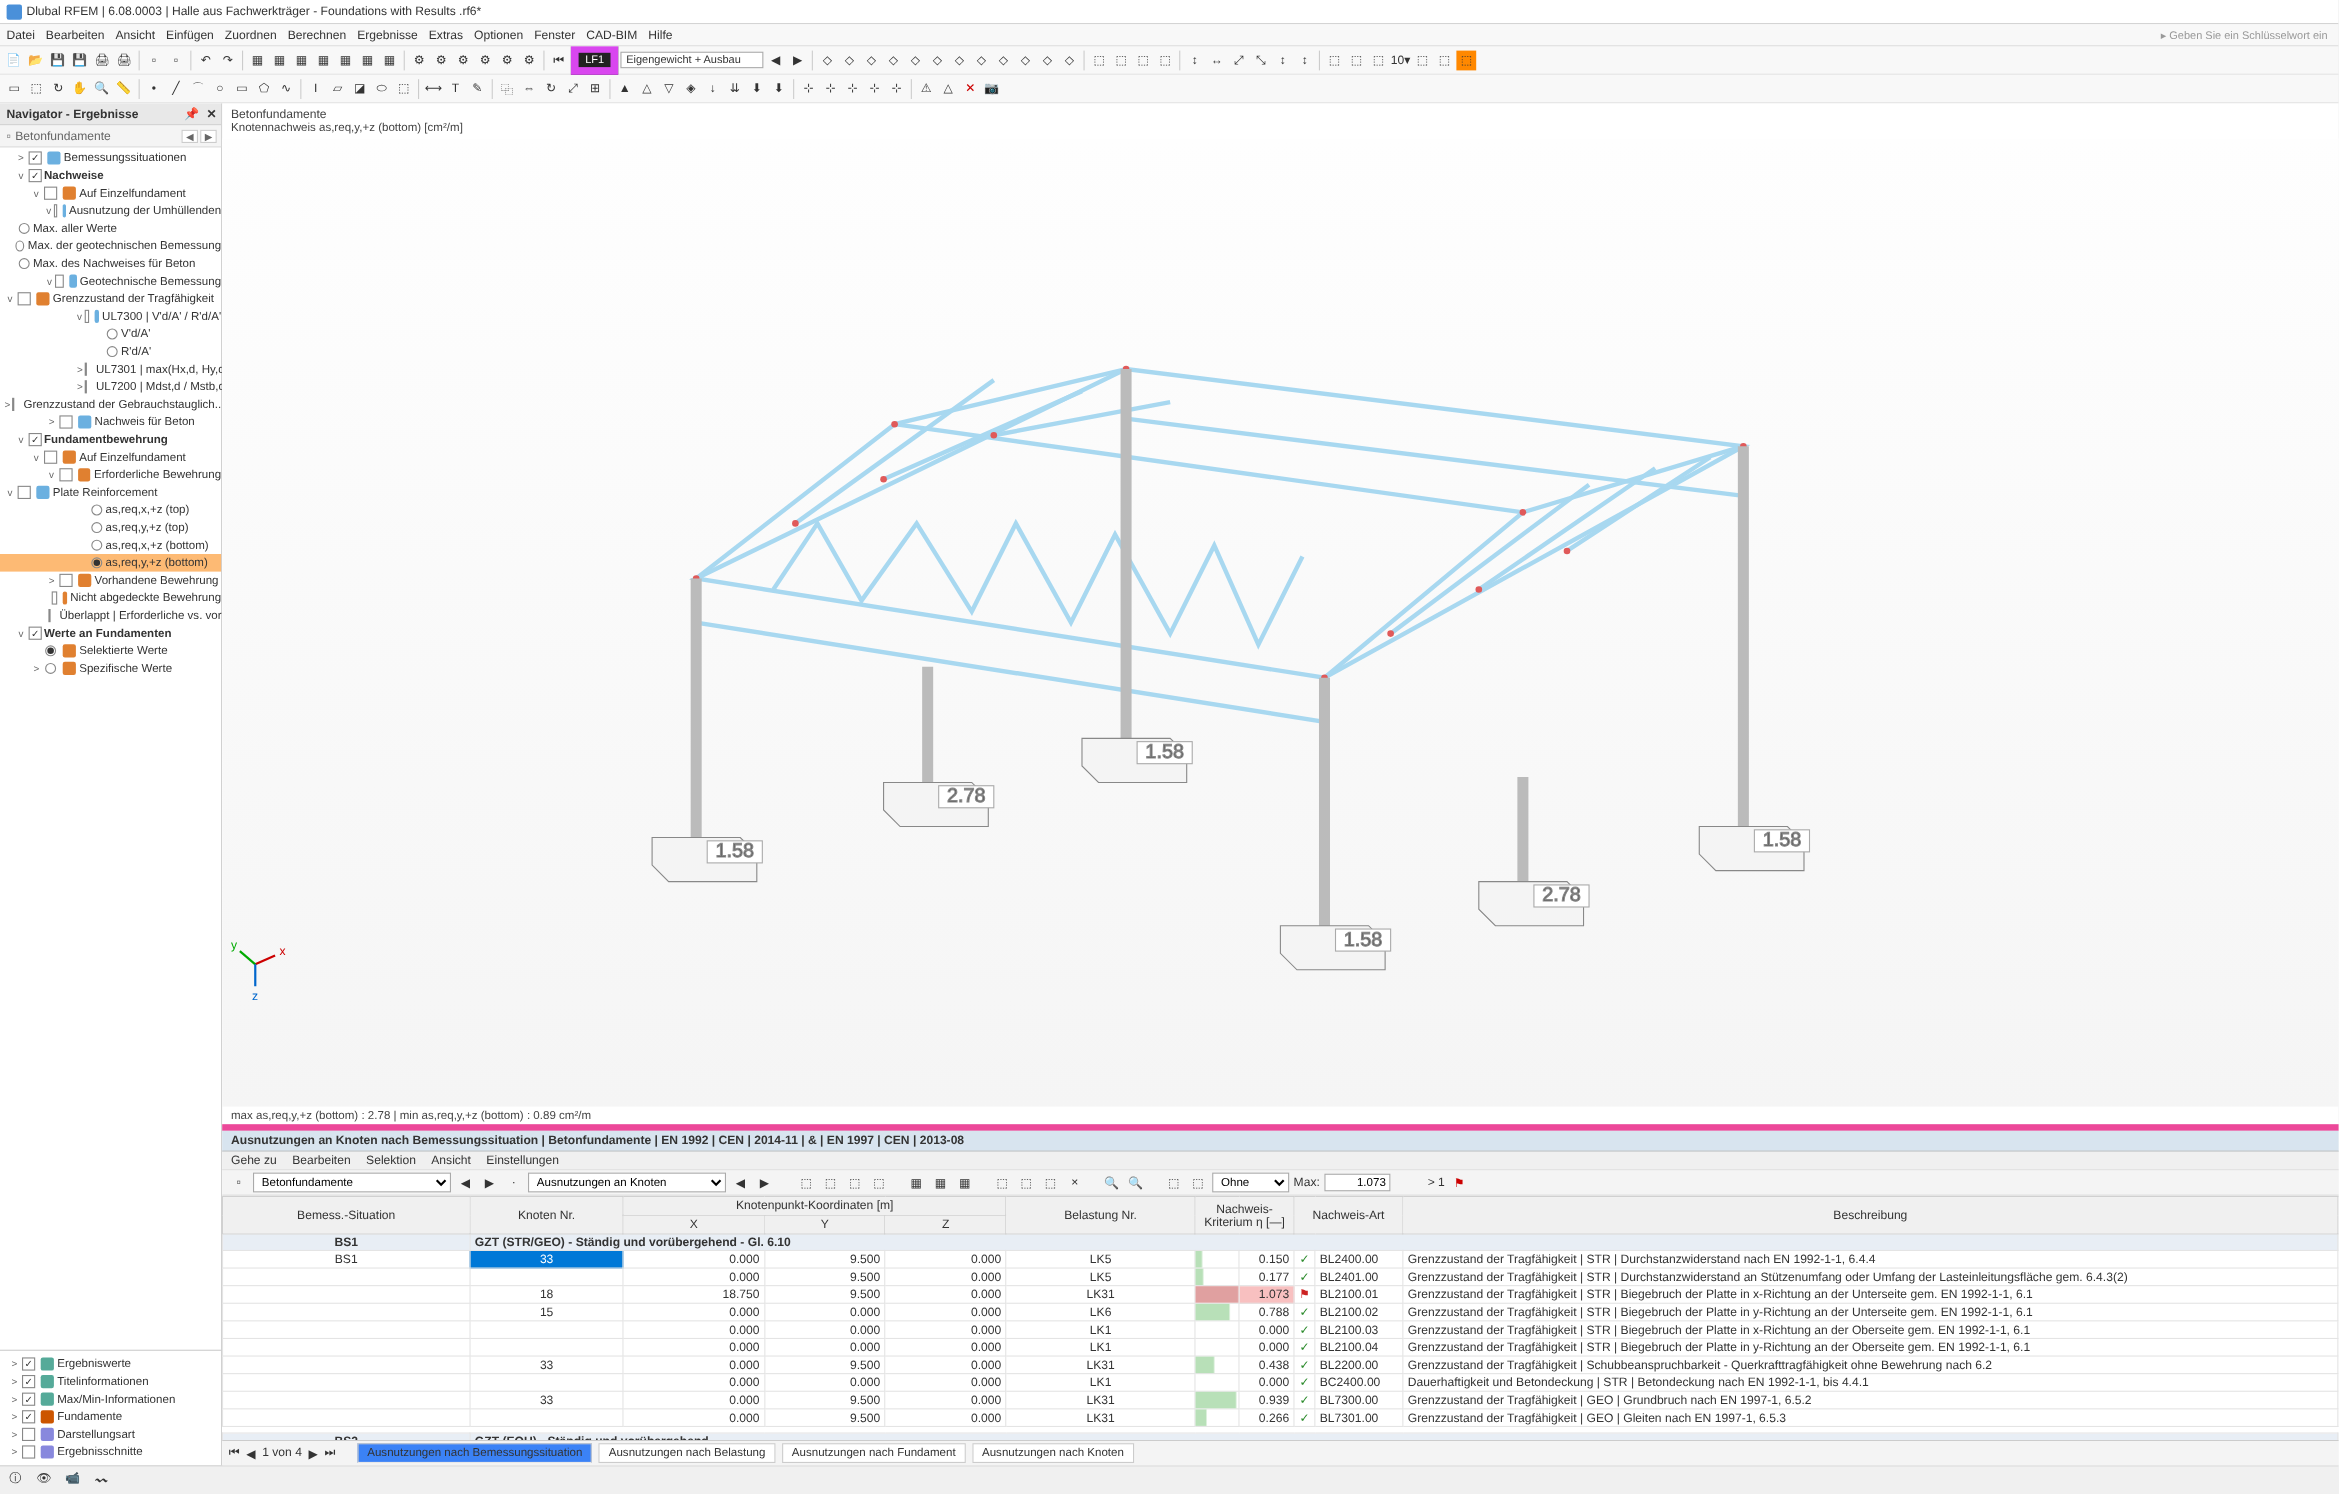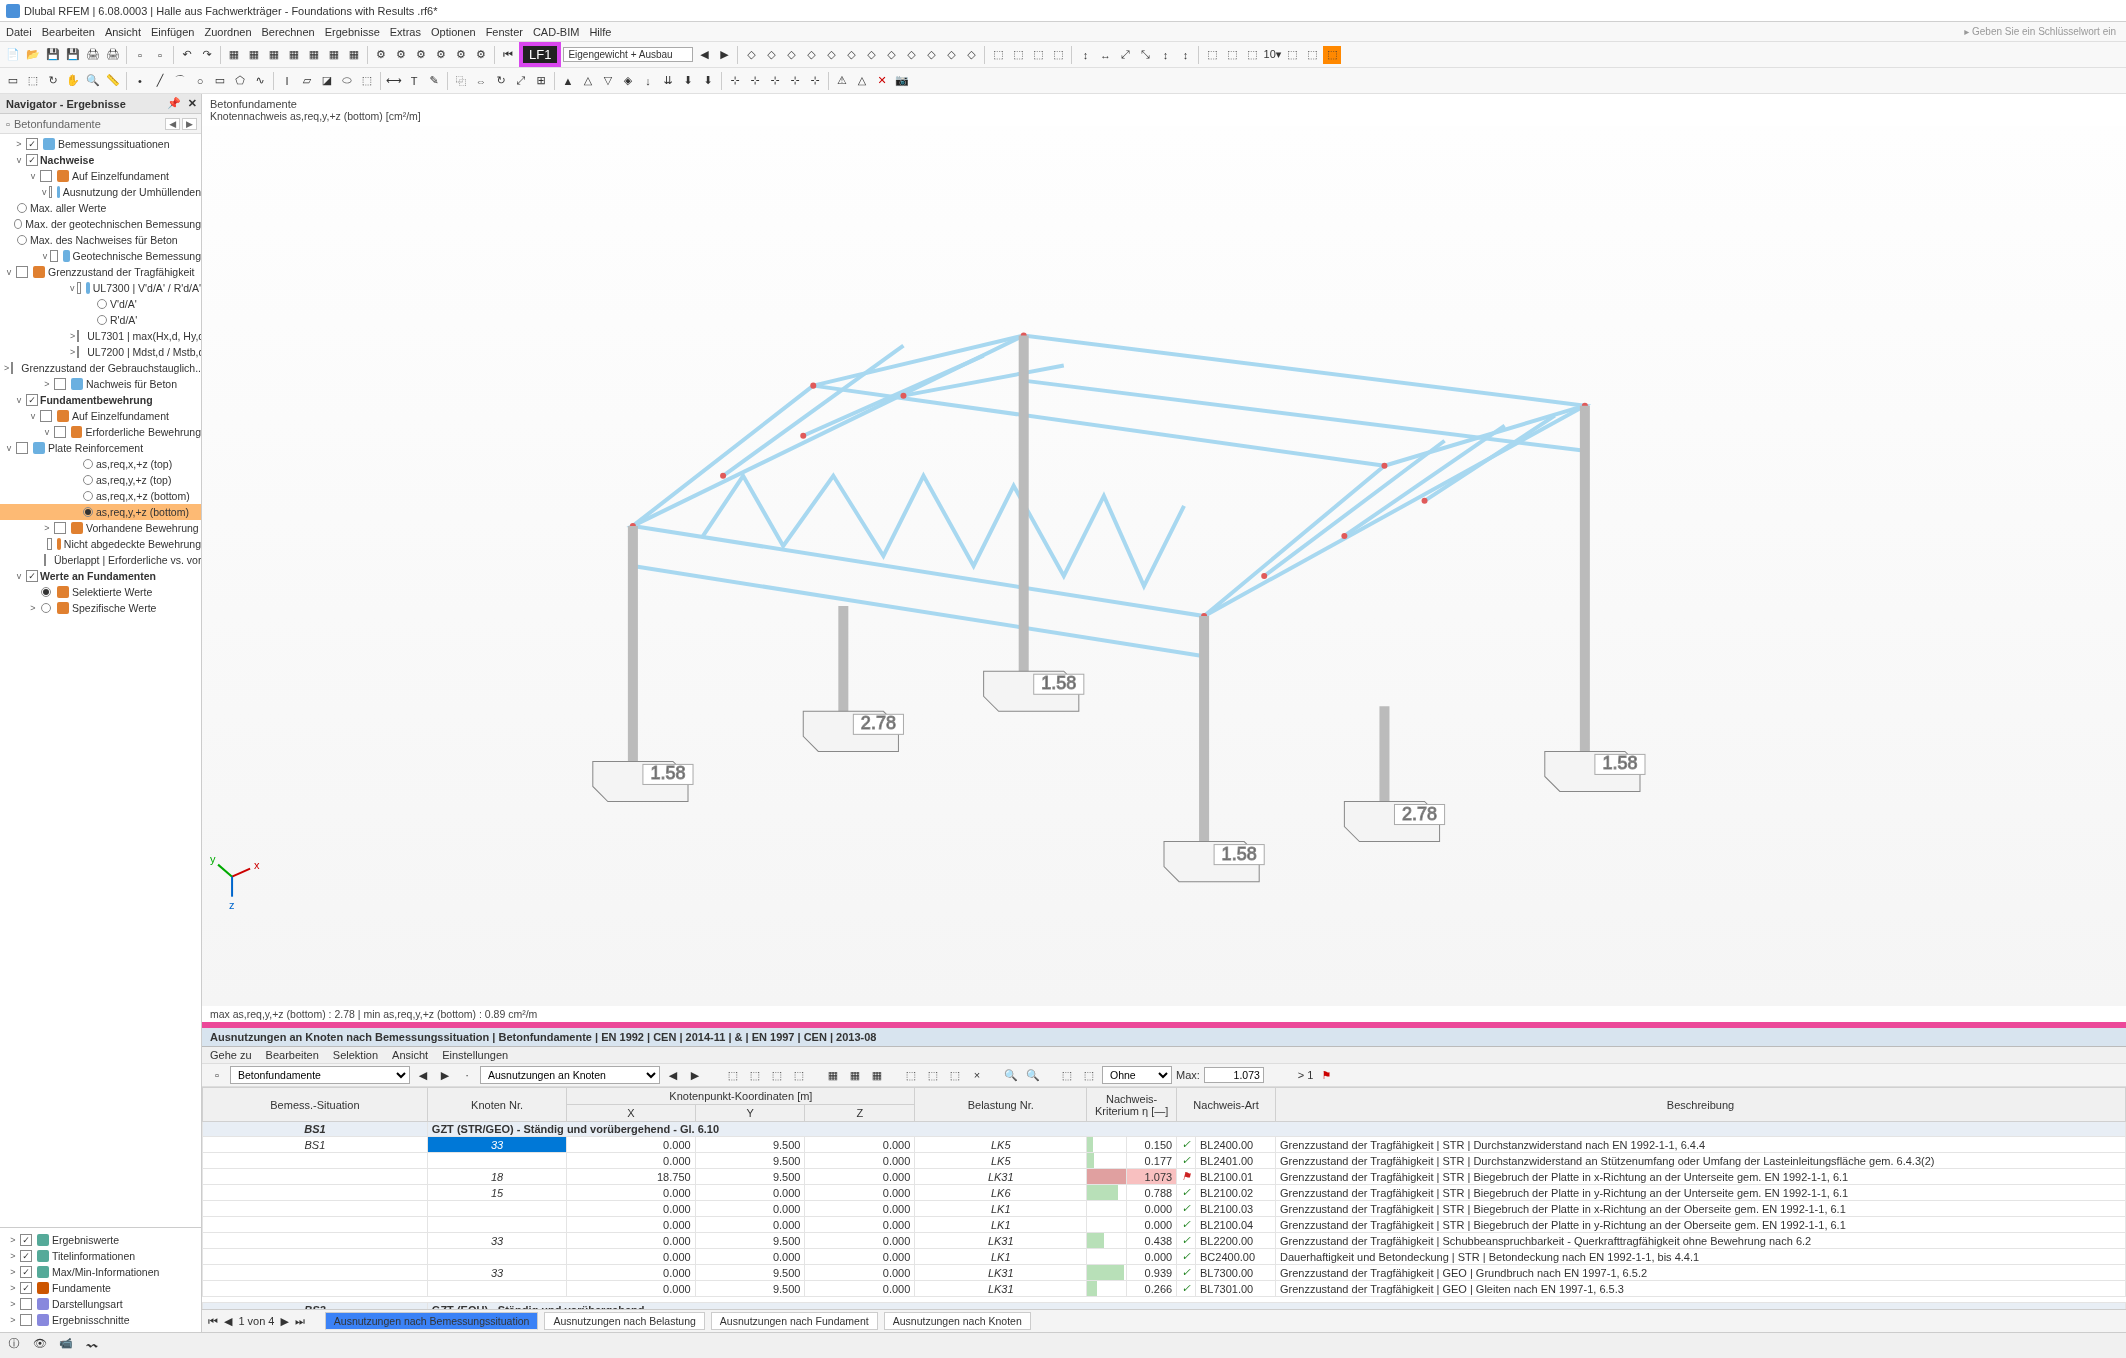--- a/index.html
+++ b/index.html
@@ -5,21 +5,21 @@
 * { margin: 0; padding: 0; box-sizing: border-box; font-family: "Segoe UI", Tahoma, sans-serif; font-size: 11px; }
 body { background: #f0f0f0; overflow: hidden; width: 2126px; height: 1358px; color: #333; }
 .title-bar { background: #fff; height: 22px; display: flex; align-items: center; padding: 0 6px; border-bottom: 1px solid #d0d0d0; }
 .title-bar .icon { width: 14px; height: 14px; background: #4a90d9; border-radius: 2px; margin-right: 4px; }
 .menu-bar { background: #f8f8f8; height: 20px; display: flex; align-items: center; padding: 0 6px; gap: 10px; border-bottom: 1px solid #e0e0e0; position: relative; }
 .menu-bar span { cursor: default; }
 .menu-bar .search-hint { position: absolute; right: 10px; color: #999; font-size: 10px; }
 .toolbar { background: #f8f8f8; height: 26px; display: flex; align-items: center; padding: 0 4px; gap: 2px; border-bottom: 1px solid #e0e0e0; }
 .toolbar-btn { width: 18px; height: 18px; display: inline-flex; align-items: center; justify-content: center; border: 1px solid transparent; cursor: pointer; }
 .toolbar-sep { width: 1px; height: 18px; background: #ccc; margin: 0 2px; }
-.toolbar .lf-indicator { background: #222; color: #fff; padding: 1px 6px; font-size: 13px; border: 4px solid #d946ef; }
+.toolbar .lf-indicator { background: #222; color: #fff; padding: 1px 6px; font-size: 10px; border: 7px solid #d946ef; }
 .toolbar .lf-select { border: 1px solid #aaa; padding: 1px 4px; font-size: 10px; min-width: 130px; background: #fff; }
 .main-layout { display: flex; height: calc(100% - 120px); }
 .navigator { width: 202px; background: #fff; border-right: 1px solid #ccc; display: flex; flex-direction: column; }
 .nav-header { background: #e8e8e8; height: 20px; display: flex; align-items: center; padding: 0 6px; font-weight: 600; border-bottom: 1px solid #ccc; position: relative; }
 .nav-header .close { position: absolute; right: 4px; cursor: pointer; }
 .nav-header .pin { position: absolute; right: 20px; cursor: pointer; }
 .nav-filter { background: #f4f4f4; height: 20px; display: flex; align-items: center; padding: 0 6px; border-bottom: 1px solid #ddd; color: #666; position: relative; }
 .nav-filter .arrows { position: absolute; right: 4px; display: flex; gap: 2px; }
 .nav-filter .arrows span { border: 1px solid #ccc; padding: 0 3px; cursor: pointer; font-size: 9px; background: #fff; }
 .tree { flex: 1; overflow-y: auto; padding: 2px 0; }
@@ -46,21 +46,21 @@
 .results-title { background: #d8e4ef; padding: 3px 8px; font-weight: 600; font-size: 11px; border-bottom: 1px solid #bbb; }
 .results-menu { background: #f0f0f0; padding: 2px 8px; display: flex; gap: 14px; border-bottom: 1px solid #ddd; font-size: 10.5px; }
 .results-toolbar { background: #f4f4f4; padding: 2px 6px; display: flex; align-items: center; gap: 4px; border-bottom: 1px solid #ddd; }
 .results-toolbar select, .results-toolbar input { font-size: 10.5px; border: 1px solid #aaa; padding: 1px 3px; background: #fff; }
 .results-toolbar .tb { width: 18px; height: 18px; border: 1px solid transparent; display: inline-flex; align-items: center; justify-content: center; cursor: pointer; }
 .table-wrap { flex: 1; overflow: auto; background: #fff; }
 table { border-collapse: collapse; width: 100%; font-size: 10.5px; }
 th { background: #f0f0f0; border: 1px solid #d0d0d0; padding: 2px 4px; font-weight: normal; text-align: center; position: sticky; top: 0; }
 td { border: 1px solid #e4e4e4; padding: 1px 4px; height: 15px; white-space: nowrap; }
 td.num { text-align: right; }
-td.center { text-align: center; font-style: italic; }
+td.center { text-align: center; }
 .group-row td { background: #e8eef5; font-weight: 600; color: #333; }
 .ratio-cell { position: relative; }
 .ratio-bar { position: absolute; left: 0; top: 0; bottom: 0; }
 .check-ok { color: #2a8a2a; }
 .check-fail { color: #c22; }
 .highlight-blue { background: #0078d7; color: #fff; }
 .highlight-red { background: #f8c0c0; }
 .pager-bar { background: #f4f4f4; padding: 2px 6px; display: flex; align-items: center; gap: 6px; border-top: 1px solid #ccc; }
 .pager-bar .tab { padding: 2px 8px; border: 1px solid #ccc; background: #fff; cursor: pointer; font-size: 10.5px; }
 .pager-bar .tab.active { background: #3b82f6; border-bottom-color: #e8e8e8; }

